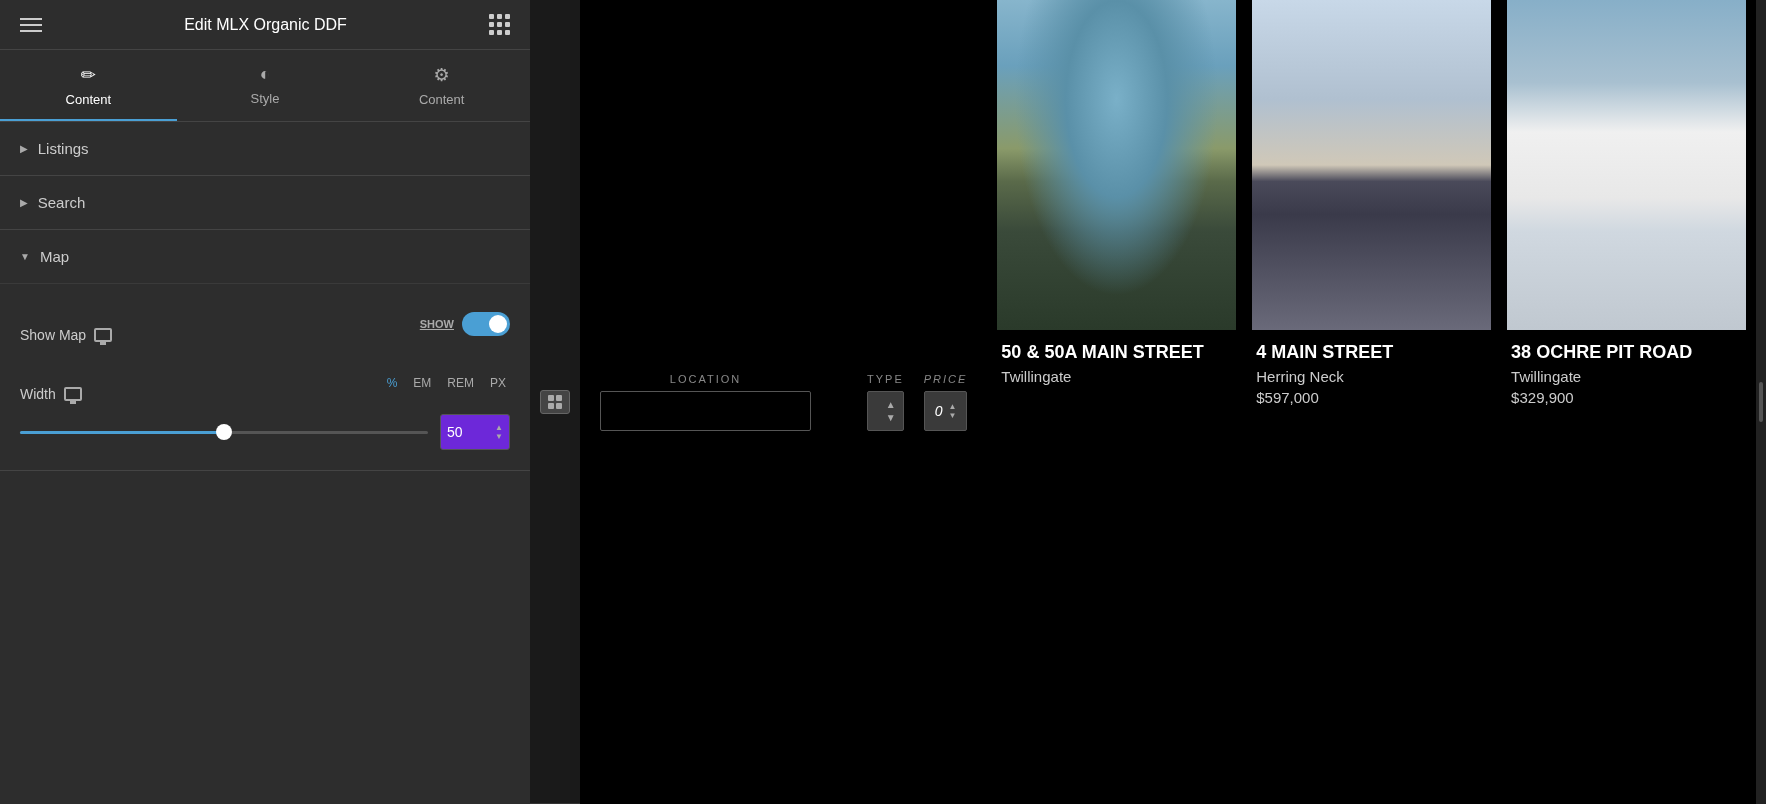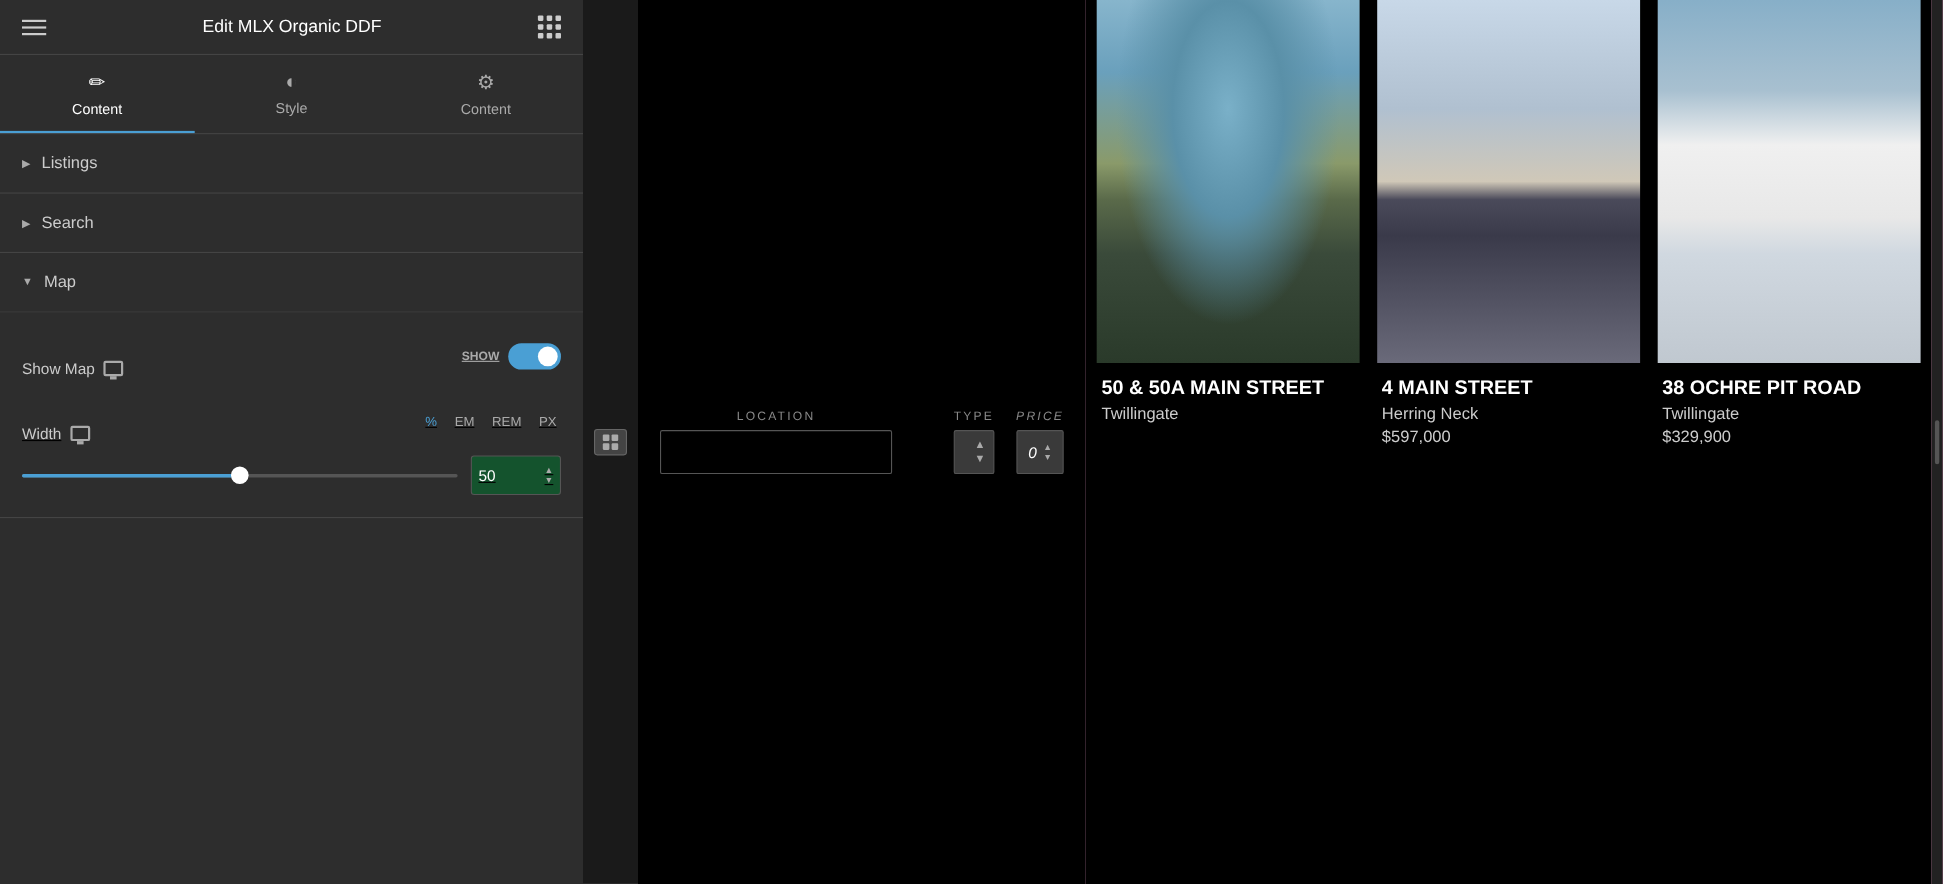--- a/index.html
+++ b/index.html
@@ -201,21 +201,20 @@
       background: #fff;
       border-radius: 50%;
     }
 
     
     .width-row {
       display: flex;
       align-items: center;
       flex-direction: column;
       gap: 12px;
-      text-decoration: underline;
     }
     .width-row-top {
       display: flex;
       align-items: center;
       width: 100%;
     }
     .unit-buttons {
       display: flex;
       gap: 8px;
       margin-left: auto;
@@ -255,23 +254,23 @@
       height: 16px;
       background: #fff;
       border-radius: 50%;
       position: absolute;
       top: 50%;
       left: 50%;
       transform: translate(-50%, -50%);
       cursor: pointer;
     }
     .number-input {
-      width: 82px;
+      width: 70px;
       height: 36px;
-      background: #14532d;
+      background: #6d28d9;
       border: 1px solid #555;
       color: #fff;
       font-size: 14px;
       text-align: center;
       border-radius: 3px;
       display: flex;
       align-items: center;
       justify-content: space-between;
       padding: 0 6px;
     }

